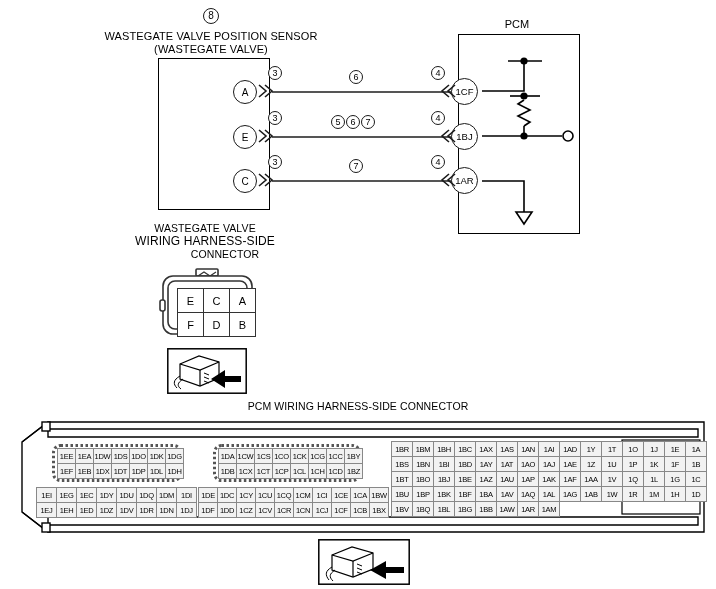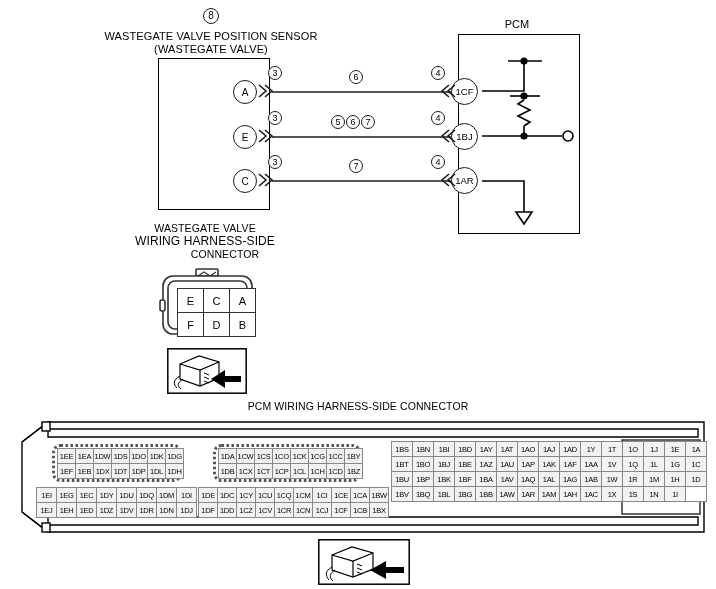--- a/index.html
+++ b/index.html
@@ -361,20 +361,30 @@
           <td style="width: 18px; height: 14px;">1CF</td>
           <td style="width: 18px; height: 14px;">1CB</td>
           <td style="width: 18px; height: 14px;">1BX</td>
         </tr>
       </tbody>
   </table>
 
   <table class="ctab" style="left:391px; top:441px;">
     <tbody id="tbl-right-1">
         <tr>
+          <td style="width: 20px; height: 14px;">1BR</td>
+          <td style="width: 20px; height: 14px;">1BM</td>
+          <td style="width: 20px; height: 14px;">1BH</td>
+          <td style="width: 20px; height: 14px;">1BC</td>
+          <td style="width: 20px; height: 14px;">1AX</td>
+          <td style="width: 20px; height: 14px;">1AS</td>
+          <td style="width: 20px; height: 14px;">1AN</td>
+          <td style="width: 20px; height: 14px;">1AI</td>
+        </tr>
+        <tr>
           <td style="width: 20px; height: 14px;">1BS</td>
           <td style="width: 20px; height: 14px;">1BN</td>
           <td style="width: 20px; height: 14px;">1BI</td>
           <td style="width: 20px; height: 14px;">1BD</td>
           <td style="width: 20px; height: 14px;">1AY</td>
           <td style="width: 20px; height: 14px;">1AT</td>
           <td style="width: 20px; height: 14px;">1AO</td>
           <td style="width: 20px; height: 14px;">1AJ</td>
         </tr>
         <tr>
@@ -415,45 +425,45 @@
         <tr>
           <td style="width: 20px; height: 14px;">1AD</td>
           <td style="width: 20px; height: 14px;">1Y</td>
           <td style="width: 20px; height: 14px;">1T</td>
           <td style="width: 20px; height: 14px;">1O</td>
           <td style="width: 20px; height: 14px;">1J</td>
           <td style="width: 20px; height: 14px;">1E</td>
           <td style="width: 20px; height: 14px;">1A</td>
         </tr>
         <tr>
+          <td style="width: 20px; height: 14px;">1AE</td>
+          <td style="width: 20px; height: 14px;">1Z</td>
+          <td style="width: 20px; height: 14px;">1U</td>
+          <td style="width: 20px; height: 14px;">1P</td>
+          <td style="width: 20px; height: 14px;">1K</td>
+          <td style="width: 20px; height: 14px;">1F</td>
+          <td style="width: 20px; height: 14px;">1B</td>
+        </tr>
+        <tr>
           <td style="width: 20px; height: 14px;">1AF</td>
           <td style="width: 20px; height: 14px;">1AA</td>
           <td style="width: 20px; height: 14px;">1V</td>
           <td style="width: 20px; height: 14px;">1Q</td>
           <td style="width: 20px; height: 14px;">1L</td>
           <td style="width: 20px; height: 14px;">1G</td>
           <td style="width: 20px; height: 14px;">1C</td>
         </tr>
         <tr>
           <td style="width: 20px; height: 14px;">1AG</td>
           <td style="width: 20px; height: 14px;">1AB</td>
           <td style="width: 20px; height: 14px;">1W</td>
           <td style="width: 20px; height: 14px;">1R</td>
           <td style="width: 20px; height: 14px;">1M</td>
           <td style="width: 20px; height: 14px;">1H</td>
           <td style="width: 20px; height: 14px;">1D</td>
-        </tr>
-        <tr>
-          <td style="width: 20px; height: 14px;">1AH</td>
-          <td style="width: 20px; height: 14px;">1AC</td>
-          <td style="width: 20px; height: 14px;">1X</td>
-          <td style="width: 20px; height: 14px;">1S</td>
-          <td style="width: 20px; height: 14px;">1N</td>
-          <td style="width: 20px; height: 14px;">1I</td>
-          <td class="empty" style="width: 20px; height: 14px;"></td>
         </tr>
       </tbody>
   </table>
 
   <svg class="svgabs" style="left:318px; top:539px; width:92px; height:46px;" width="92" height="46">
     <rect x="0.8" y="0.8" width="90.4" height="44.4" fill="#fff" stroke="#000" stroke-width="1.5"></rect>
     <g stroke="#000" stroke-width="1.2" fill="#fff">
       <polygon points="14,16 34,8 55,14 55,30 35,38 14,31" fill="#fff"></polygon>
       <polyline points="14,16 35,22 55,14" fill="none"></polyline>
       <line x1="35" y1="22" x2="35" y2="38"></line>

